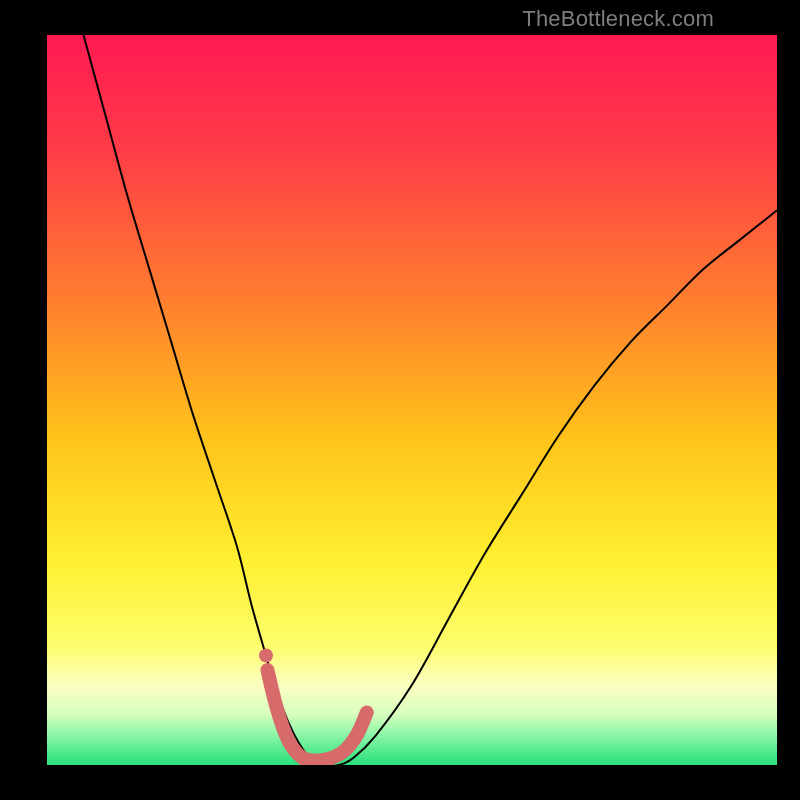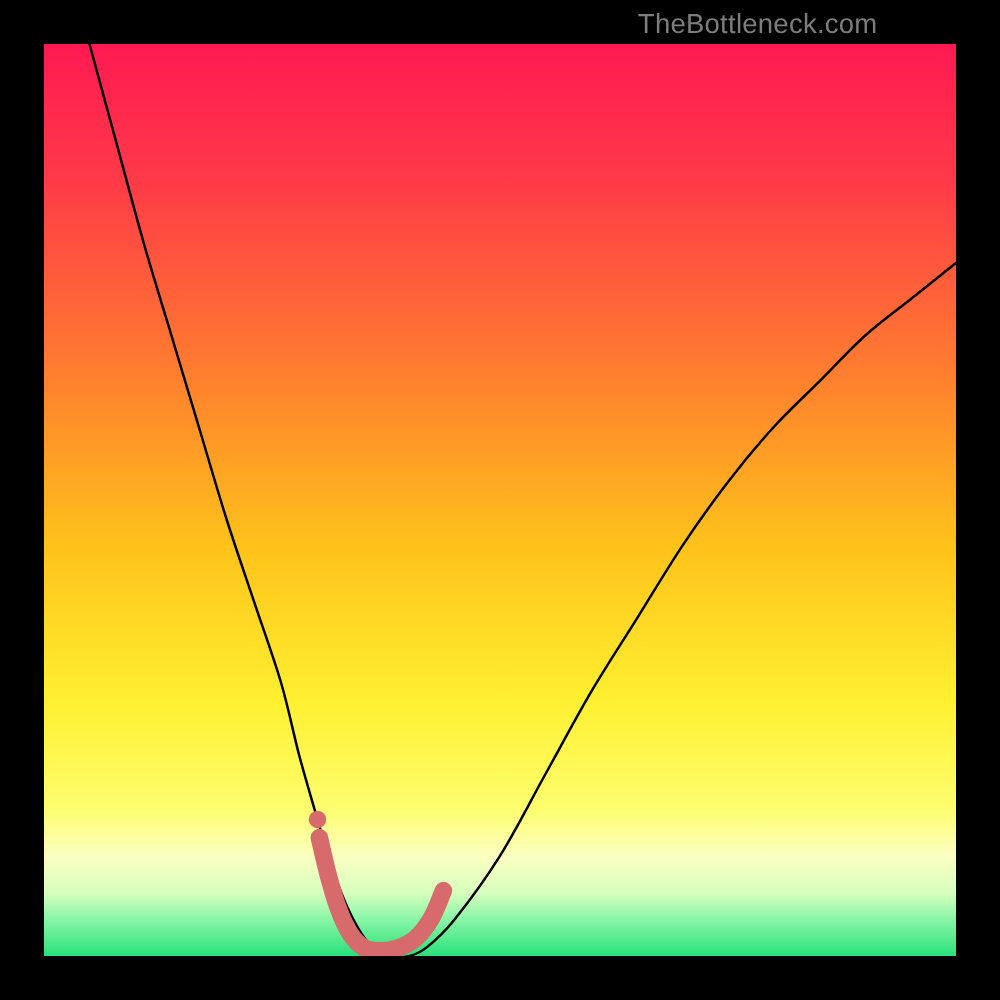--- a/index.html
+++ b/index.html
@@ -7,21 +7,21 @@
     padding: 0;
     width: 800px;
     height: 800px;
     background: #000;
     font-family: Arial, Helvetica, sans-serif;
     overflow: hidden;
   }
   .frame {
     position: absolute;
     top: 0;
-    left: 0;
+    left: 12px;
     width: 716px;
     height: 800px;
     background: #000;
     text-decoration: underline;
   }
   .plot-area {
     position: absolute;
     top: 35px;
     left: 35px;
     width: 730px;

